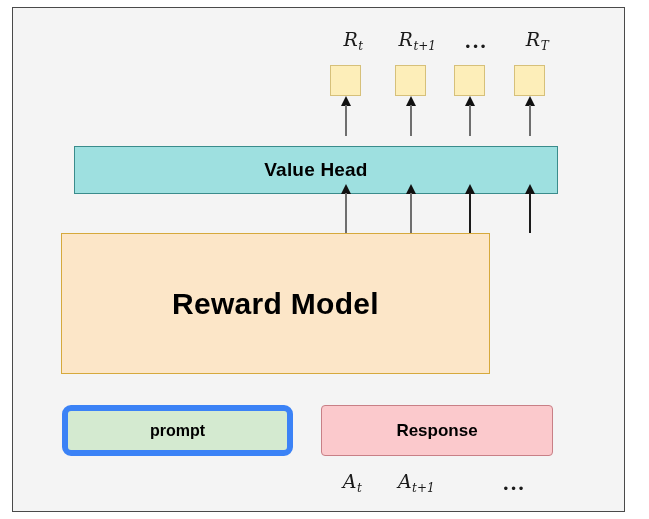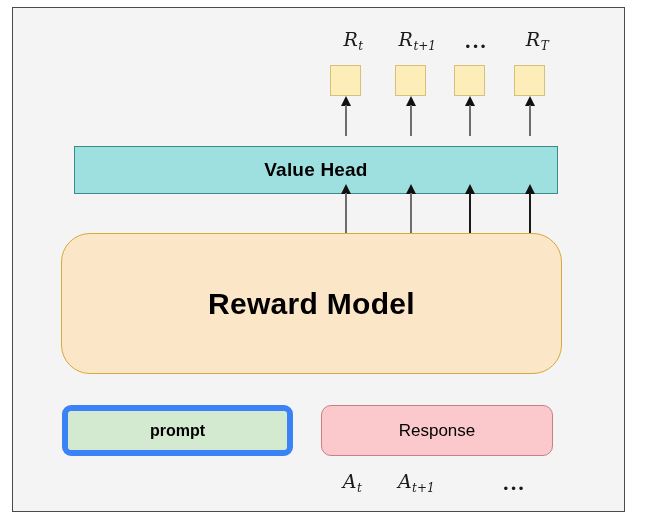--- a/index.html
+++ b/index.html
@@ -97,22 +97,22 @@
     background: #d4ead0;
     border: 6px solid #3b82f6;
     border-radius: 9px;
     font-weight: bold;
     font-size: 16px;
     color: #000000;
   }
   .response-box {
     background: #fbc9cc;
     border: 1px solid #c87f86;
-    border-radius: 10px;
-    font-weight: normal;
+    border-radius: 4px;
+    font-weight: bold;
     font-size: 17px;
     color: #000000;
   }
 
   
   .arrow {
     position: absolute;
   }
   .arrow .shaft {
     position: absolute;
@@ -197,21 +197,21 @@
   </div>
   <div class="arrow dark" style="left:451px; top:176px; width:11px; height:49px;">
     <div class="head"></div>
     <div class="shaft"></div>
   </div>
   <div class="arrow dark" style="left:511px; top:176px; width:11px; height:49px;">
     <div class="head"></div>
     <div class="shaft"></div>
   </div>
 
-  <div class="node reward-model" style="left:48px; top:225px; width:501px; height:141px;border-radius:29px;">
+  <div class="node reward-model" style="left:48px; top:225px; width:429px; height:141px;">
     <span>Reward Model</span>
   </div>
 
   <div class="node prompt-box" style="left:49px; top:397px; width:231px; height:51px;">
     <span>prompt</span>
   </div>
 
   <div class="node response-box" style="left:308px; top:397px; width:232px; height:51px;">
     <span>Response</span>
   </div>

